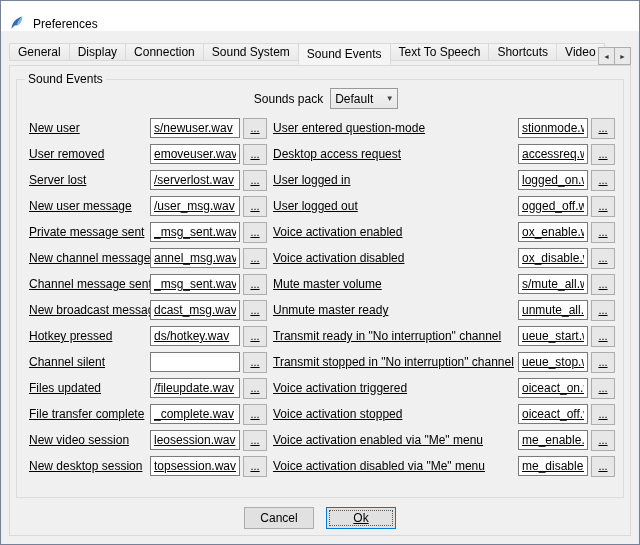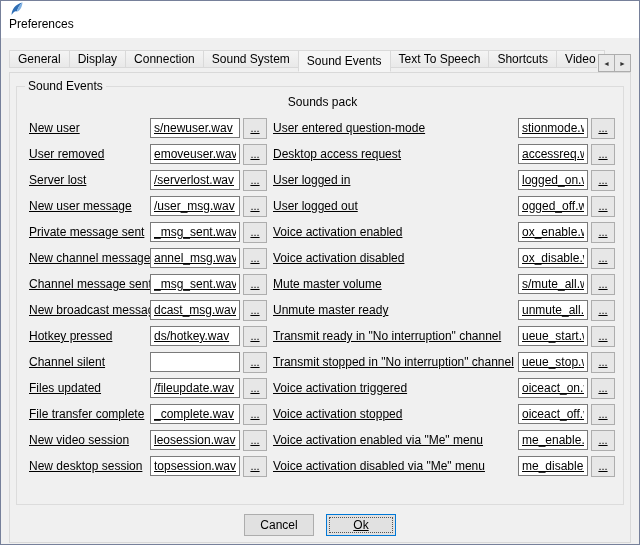--- a/index.html
+++ b/index.html
@@ -2,21 +2,21 @@
 <html><head>
 <meta charset="utf-8">
 <style>
   html,body{margin:0;padding:0;background:#d4dce6;}
   *{box-sizing:border-box;cursor:default;}
   .window{
     width:640px;height:545px;border:1px solid #76809a;background:#f0f0f0;
     font-family:"Liberation Sans",sans-serif;font-size:12px;color:#000;
     position:relative;overflow:hidden;
   }
-  .titlebar{height:37px;background:#ffffff;display:flex;align-items:flex-start;padding-left:8px;flex-direction:column;}
+  .titlebar{height:30px;background:#ffffff;display:flex;align-items:flex-end;padding-left:8px;}
   .app-icon{width:16px;height:16px;margin-right:8px;flex:0 0 auto;}
   .title-text{font-size:12px;}
 
   .tabs-row{display:flex;align-items:flex-end;margin:13px 8px 0 8px;position:relative;height:22px;z-index:2;}
   .tabs-clip{display:flex;overflow:hidden;flex:1;height:23px;}
   .tab{flex:0 0 auto;height:18px;line-height:17px;padding:0 8px;border:1px solid #d9d9d9;
        background:linear-gradient(#f4f4f4,#e9e9e9);margin-left:-1px;white-space:nowrap;}
   .tab:first-child{margin-left:0;}
   .tab.active{height:22px;line-height:20px;background:#f5f5f5;position:relative;z-index:3;
        margin-bottom:-1px;border-bottom:1px solid #f5f5f5;}
@@ -98,20 +98,24 @@
     </div>
   </div>
 
   <div class="pane">
 
     <fieldset class="groupbox">
       <legend>Sound Events</legend>
 
       <div class="pack-row">
         <span class="pack-label">Sounds pack</span>
+        <div class="combo">
+          <span class="combo-value">Default</span>
+          <span class="combo-arrow">▼</span>
+        </div>
       </div>
 
       <div class="events-grid">
         <div class="col col-left" id="left-col">
   <div class="event-row">
     <span class="event-label">New user</span>
     <input type="text" class="event-input" value="s/newuser.wav" style="">
     <button class="browse-btn">...</button>
   </div>
 

